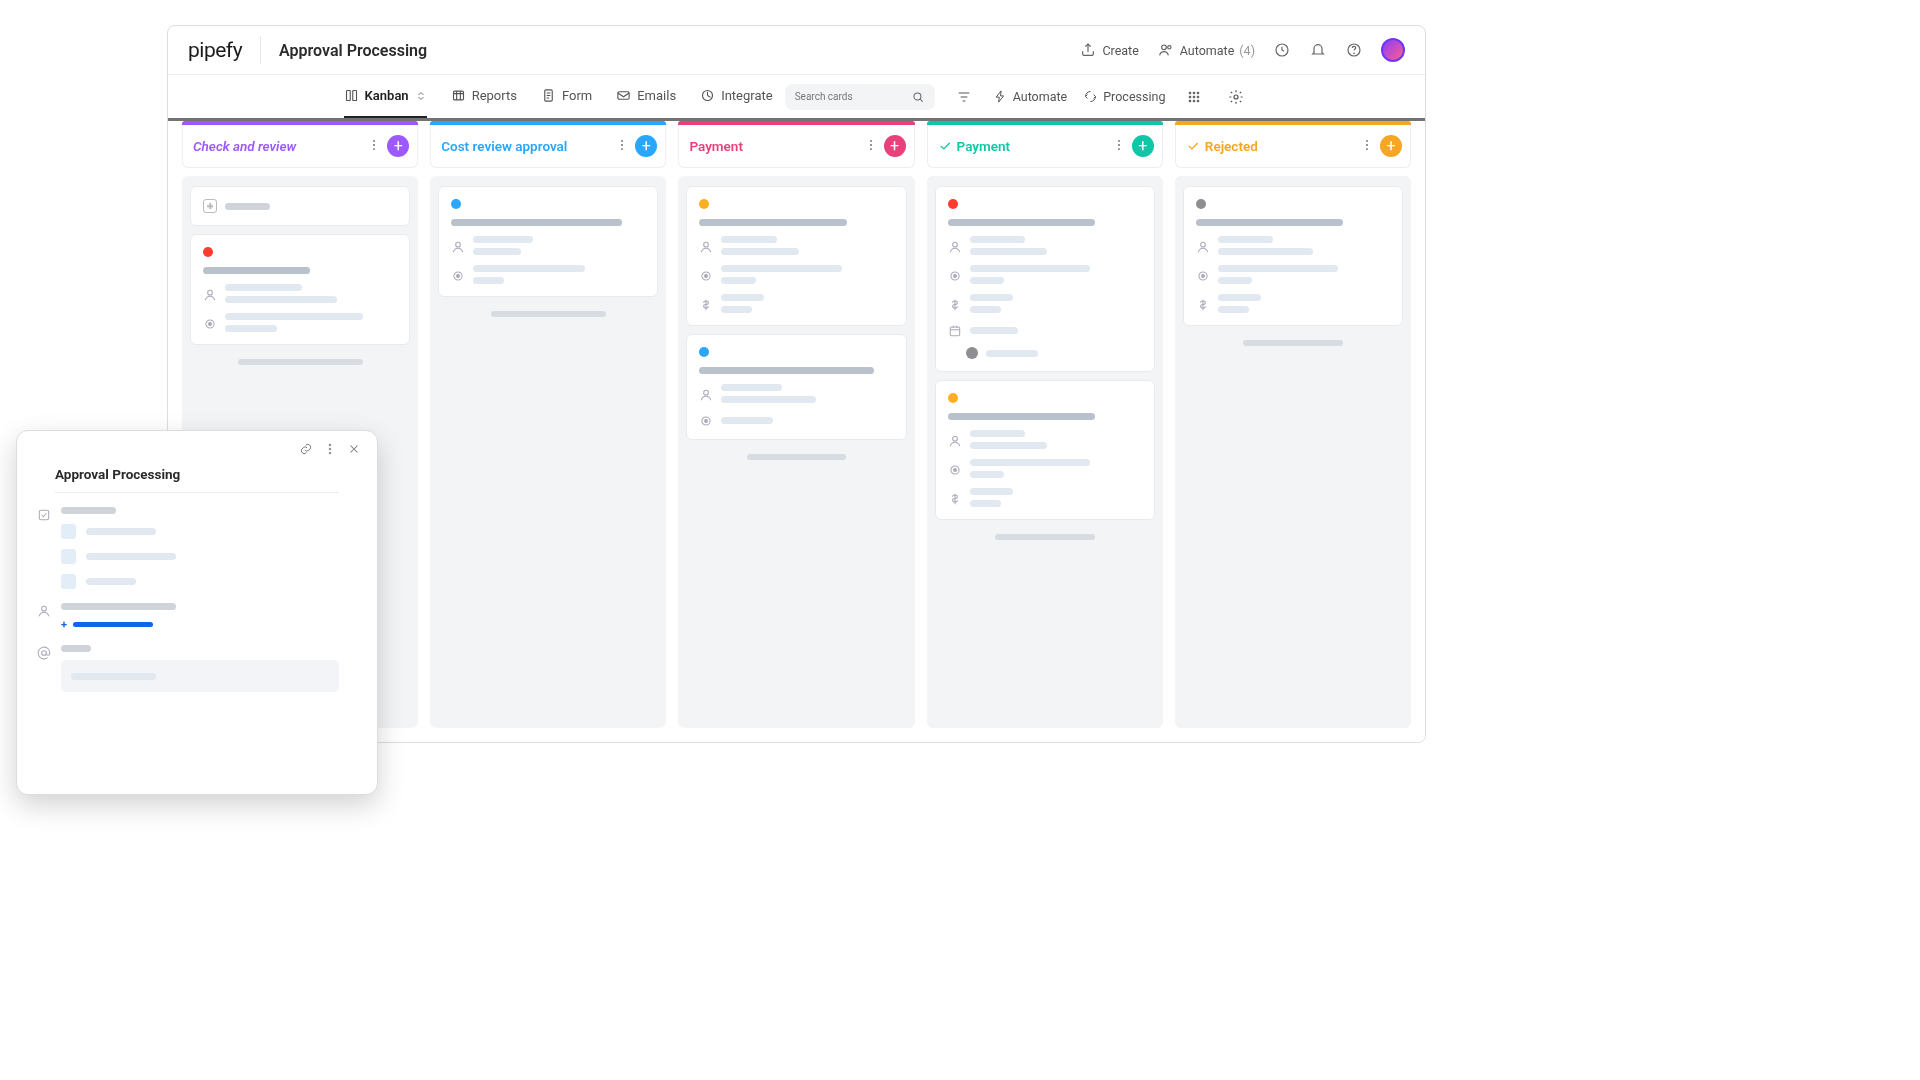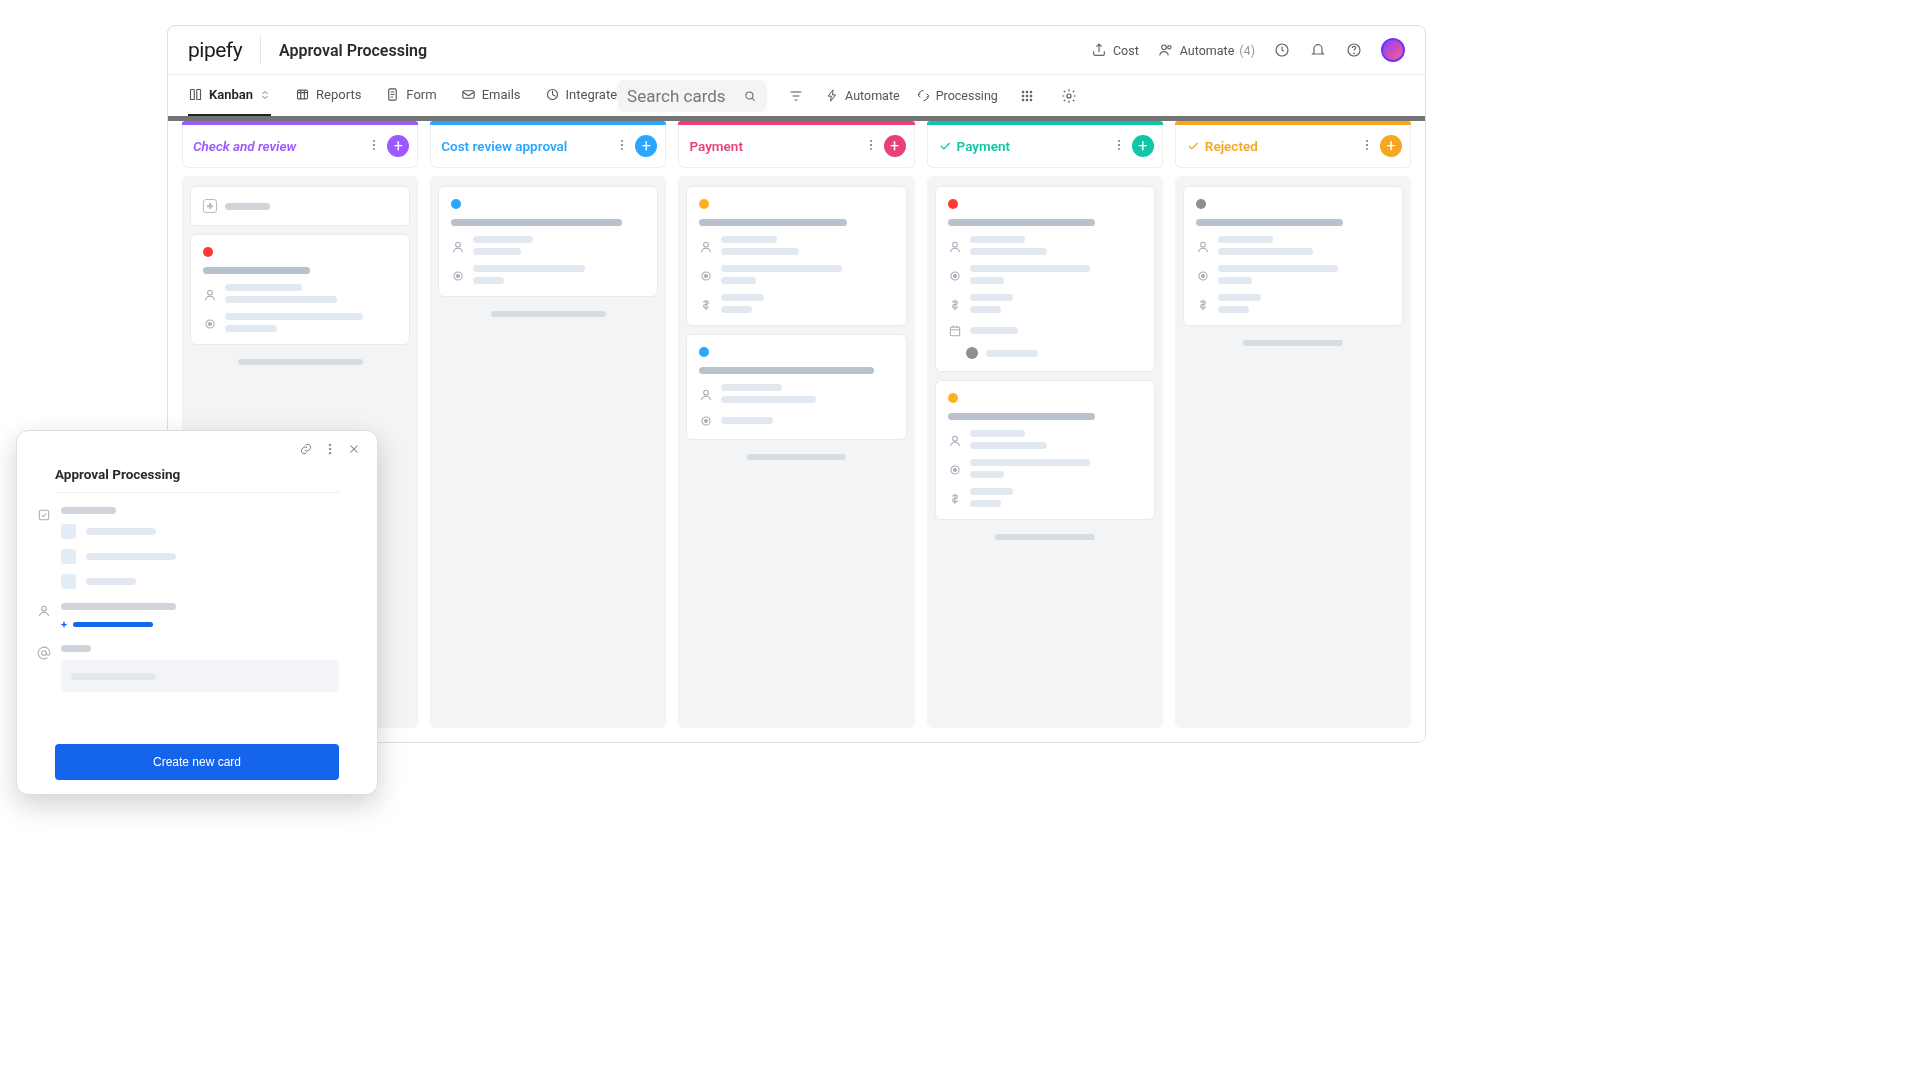--- a/index.html
+++ b/index.html
@@ -46,34 +46,34 @@
 .hdr-icon { width: 18px; height: 18px; display:flex;align-items:center;justify-content:center; }
 .hdr-icon svg { width: 16px; height: 16px; stroke: #666; fill: none; }
 .avatar {
   width: 24px; height: 24px; border-radius: 50%;
   background: linear-gradient(135deg,#8a3ffc,#ff5c8a);
   border: 2px solid #6b37ff;
 }
 
 
 .toolbar {
-  display: flex; align-items: center; justify-content: flex-start;
-  padding: 0 20px; height: 46px; border-bottom: 5px solid #737373;
+  display: flex; align-items: center; justify-content: center;
+  padding: 0 20px; height: 46px; border-bottom: 3px solid #737373; gap: 12px;
 }
 .tool-tabs { display: flex; gap: 24px; align-items:center; height:100%;}
 .tab {
   display: flex; align-items: center; gap: 6px; font-size: 13px; color: #555;
   height: 100%; cursor: pointer; border-bottom: 2px solid transparent;
 }
 .tab.active { font-weight: 600; color:#222; border-bottom-color: #222; }
 .tab svg { width: 15px; height: 15px; stroke:#555; fill:none; stroke-width:1.8; }
 .tool-right { display:flex; align-items:center; gap:16px; }
 .search-box {
   display:flex;align-items:center;gap:6px;background:#f3f4f6;border-radius:8px;
-  padding:6px 10px;width:150px;font-size:17px;color:#777;
+  padding:6px 10px;width:150px;font-size:10px;color:#777;
 }
 .search-box svg{width:14px;height:14px;stroke:#666;fill:none;}
 .icon-btn { width:26px;height:26px;display:flex;align-items:center;justify-content:center;cursor:pointer;}
 .icon-btn svg{width:16px;height:16px;stroke:#555;fill:none;}
 .action-item{display:flex;align-items:center;gap:5px;font-size:12.5px;color:#555;cursor:pointer;}
 
 
 .board { flex:1; display:flex; gap:12px; padding: 0 14px 14px; background:#fff;}
 .column { flex:1; min-width:0; display:flex;flex-direction:column;}
 .col-topbar { height:4px; border-radius:3px 3px 0 0; }
@@ -163,21 +163,21 @@
       <span class="page-title">Approval Processing</span>
     </div>
     <div class="header-right">
       <div class="hdr-item">
         <span class="hdr-icon">
           <svg viewBox="0 0 24 24">
               <path d="M4 14v4a2 2 0 0 0 2 2h12a2 2 0 0 0 2-2v-4" stroke-width="1.8"></path>
               <path d="M12 3v12M8 7l4-4 4 4" stroke-width="1.8"></path>
             </svg>
         </span>
-        <span>Cost</span>
+        <span>Create</span>
       </div>
       <div class="hdr-item">
         <span class="hdr-icon">
           <svg viewBox="0 0 24 24">
               <circle cx="9" cy="8" r="3.5" stroke-width="1.8"></circle>
               <path d="M2.5 20c1-4 4-5.5 6.5-5.5s5.5 1.5 6.5 5.5" stroke-width="1.8"></path>
               <circle cx="17" cy="8" r="2.5" stroke-width="1.8"></circle>
             </svg>
         </span>
         <span>Automate</span>
@@ -689,16 +689,13 @@
           </svg></span>
       <div style="flex:1;display:flex;flex-direction:column;gap:8px;">
         <span class="phline" style="width:30px;"></span>
         <div class="inputph">
             <span class="phline light" style="width:85px;"></span>
           </div>
       </div>
     </div>
 
   </div>
-  <div class="modal-footer">
-    <button class="primary-btn">Create new card</button>
-  </div>
 </div>
 
 </body></html>

